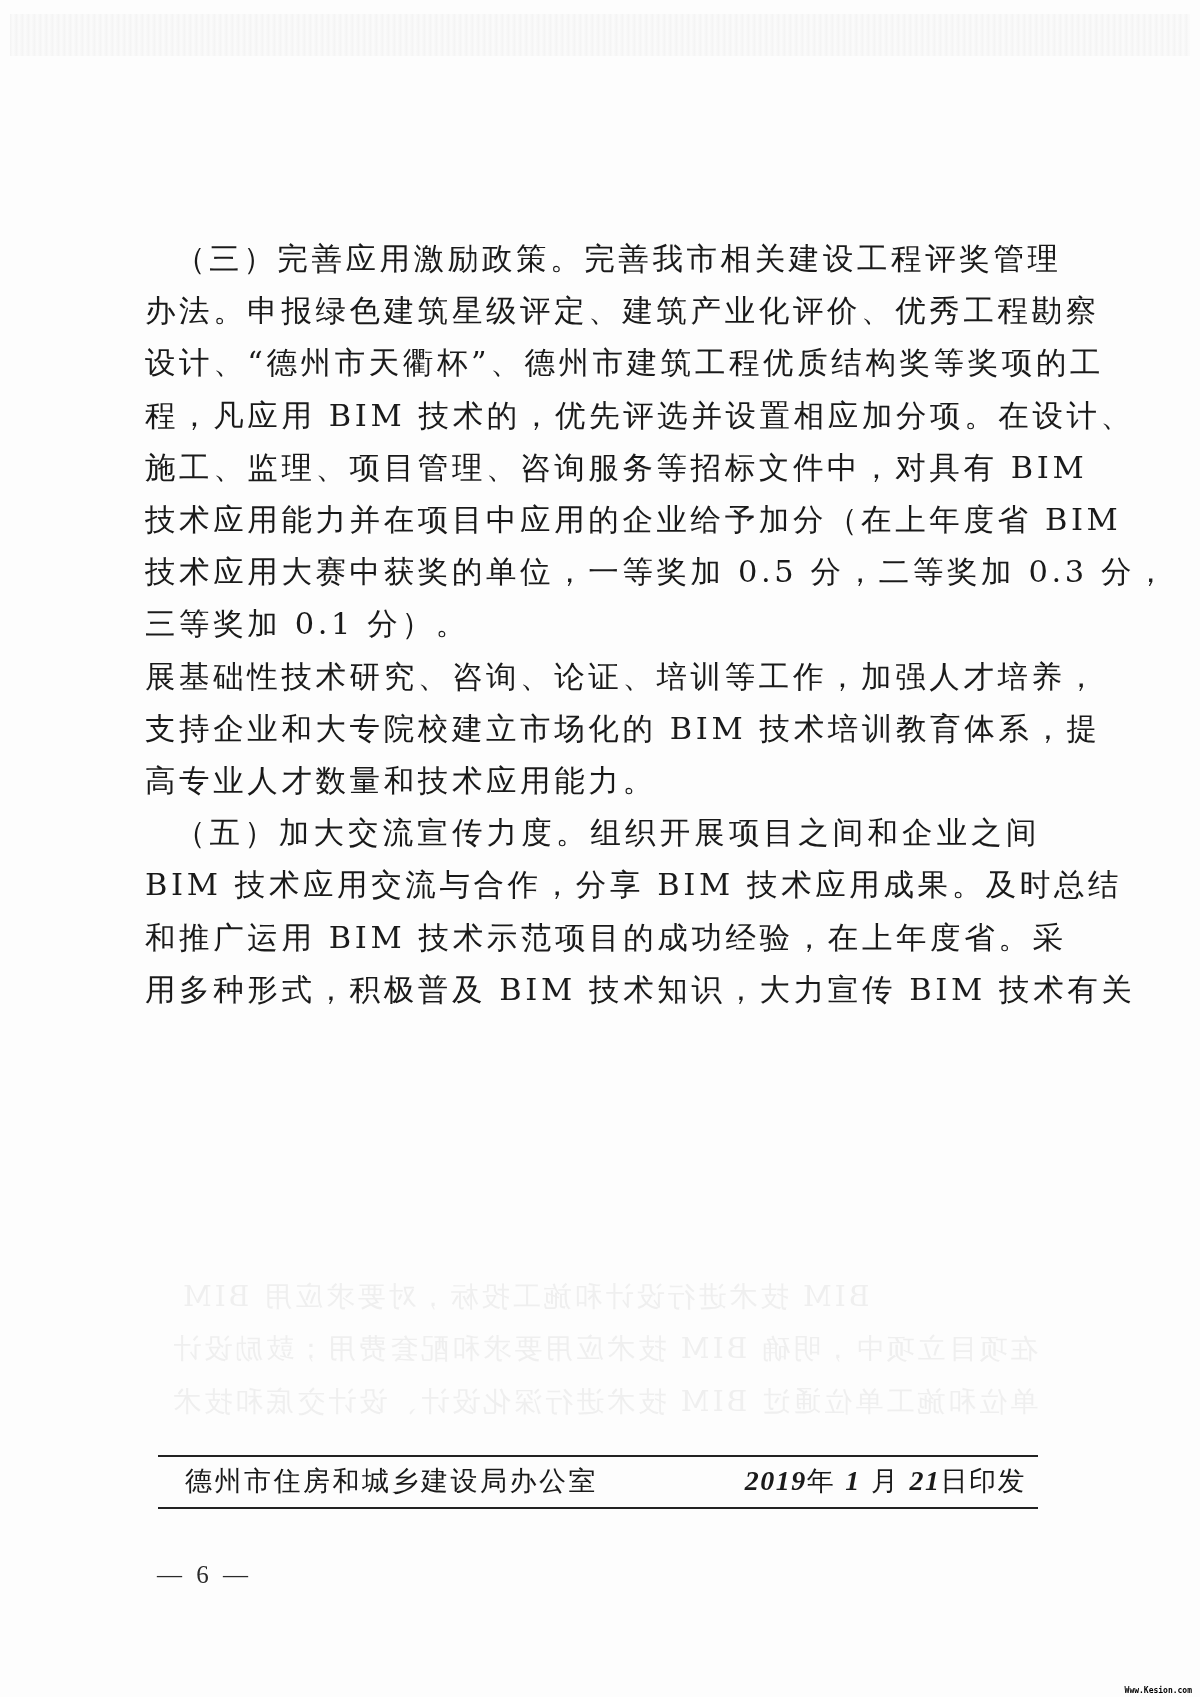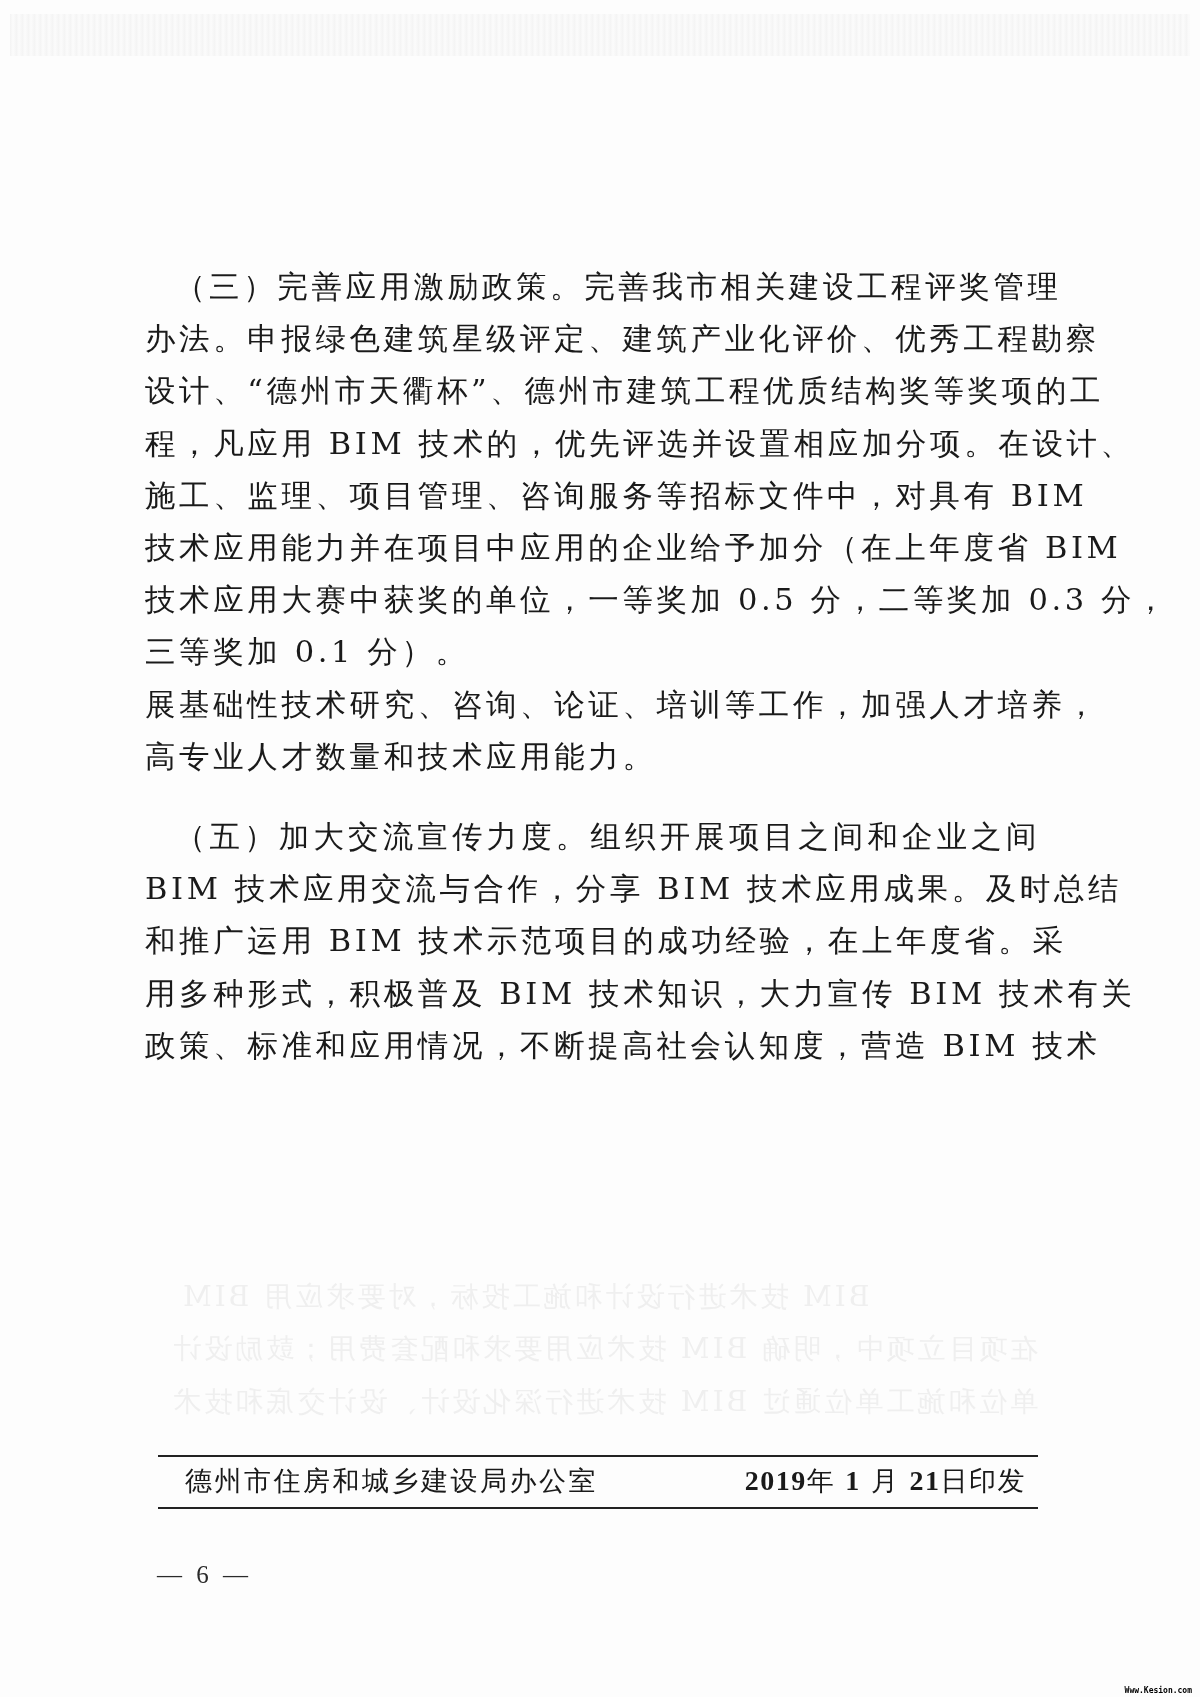--- a/index.html
+++ b/index.html
@@ -43,21 +43,20 @@
     display: block;
     white-space: nowrap;
     text-align: justify;
     text-align-last: justify;
   }
   .para .line.last {
     text-align-last: left;
   }
   .indent {
     padding-left: 30px;
-    margin-top: 28px;
   }
   .footer-block {
     position: absolute;
     left: 158px;
     top: 1455px;
     width: 880px;
     height: 50px;
     border-top: 2.5px solid #222;
     border-bottom: 2.5px solid #222;
   }
@@ -75,20 +74,21 @@
     right: 12px;
     top: 6px;
     font-size: 27px;
     line-height: 36px;
     letter-spacing: 1.5px;
   }
   .footer-date .num {
     font-family: "Liberation Serif", serif;
     font-weight: bold;
     font-size: 28px;
+    font-style: italic;
   }
   .page-number {
     position: absolute;
     left: 157px;
     top: 1558px;
     font-size: 25px;
     line-height: 34px;
     letter-spacing: 4px;
     font-family: "Liberation Serif", serif;
     color: #2a2a2a;
@@ -126,28 +126,28 @@
     <span class="line">办法。申报绿色建筑星级评定、建筑产业化评价、优秀工程勘察</span>
     <span class="line">设计、“德州市天衢杯”、德州市建筑工程优质结构奖等奖项的工</span>
     <span class="line">程，凡应用 BIM 技术的，优先评选并设置相应加分项。在设计、</span>
     <span class="line">施工、监理、项目管理、咨询服务等招标文件中，对具有 BIM</span>
     <span class="line">技术应用能力并在项目中应用的企业给予加分（在上年度省 BIM</span>
     <span class="line">技术应用大赛中获奖的单位，一等奖加 0.5 分，二等奖加 0.3 分，</span>
     <span class="line last">三等奖加 0.1 分）。</span>
   </p>
   <p class="para">
     <span class="line">展基础性技术研究、咨询、论证、培训等工作，加强人才培养，</span>
+    <span class="line">支持企业和大专院校建立市场化的 BIM 技术培训教育体系，提</span>
     <span class="line last">高专业人才数量和技术应用能力。</span>
   </p>
   <p class="para">
     <span class="line indent">（五）加大交流宣传力度。组织开展项目之间和企业之间</span>
     <span class="line">BIM 技术应用交流与合作，分享 BIM 技术应用成果。及时总结</span>
     <span class="line">和推广运用 BIM 技术示范项目的成功经验，在上年度省。采</span>
     <span class="line">用多种形式，积极普及 BIM 技术知识，大力宣传 BIM 技术有关</span>
-    <span class="line">政策、标准和应用情况，不断提高社会认知度，营造 BIM 技术</span>
   </p>
 </div>
 
 <div class="footer-block">
   <span class="footer-issuer">德州市住房和城乡建设局办公室</span>
   <span class="footer-date">
     <span class="num">2019</span><span>年</span>
     <span class="num">1</span>
     <span>月</span>
     <span class="num">21</span><span>日印发</span>

